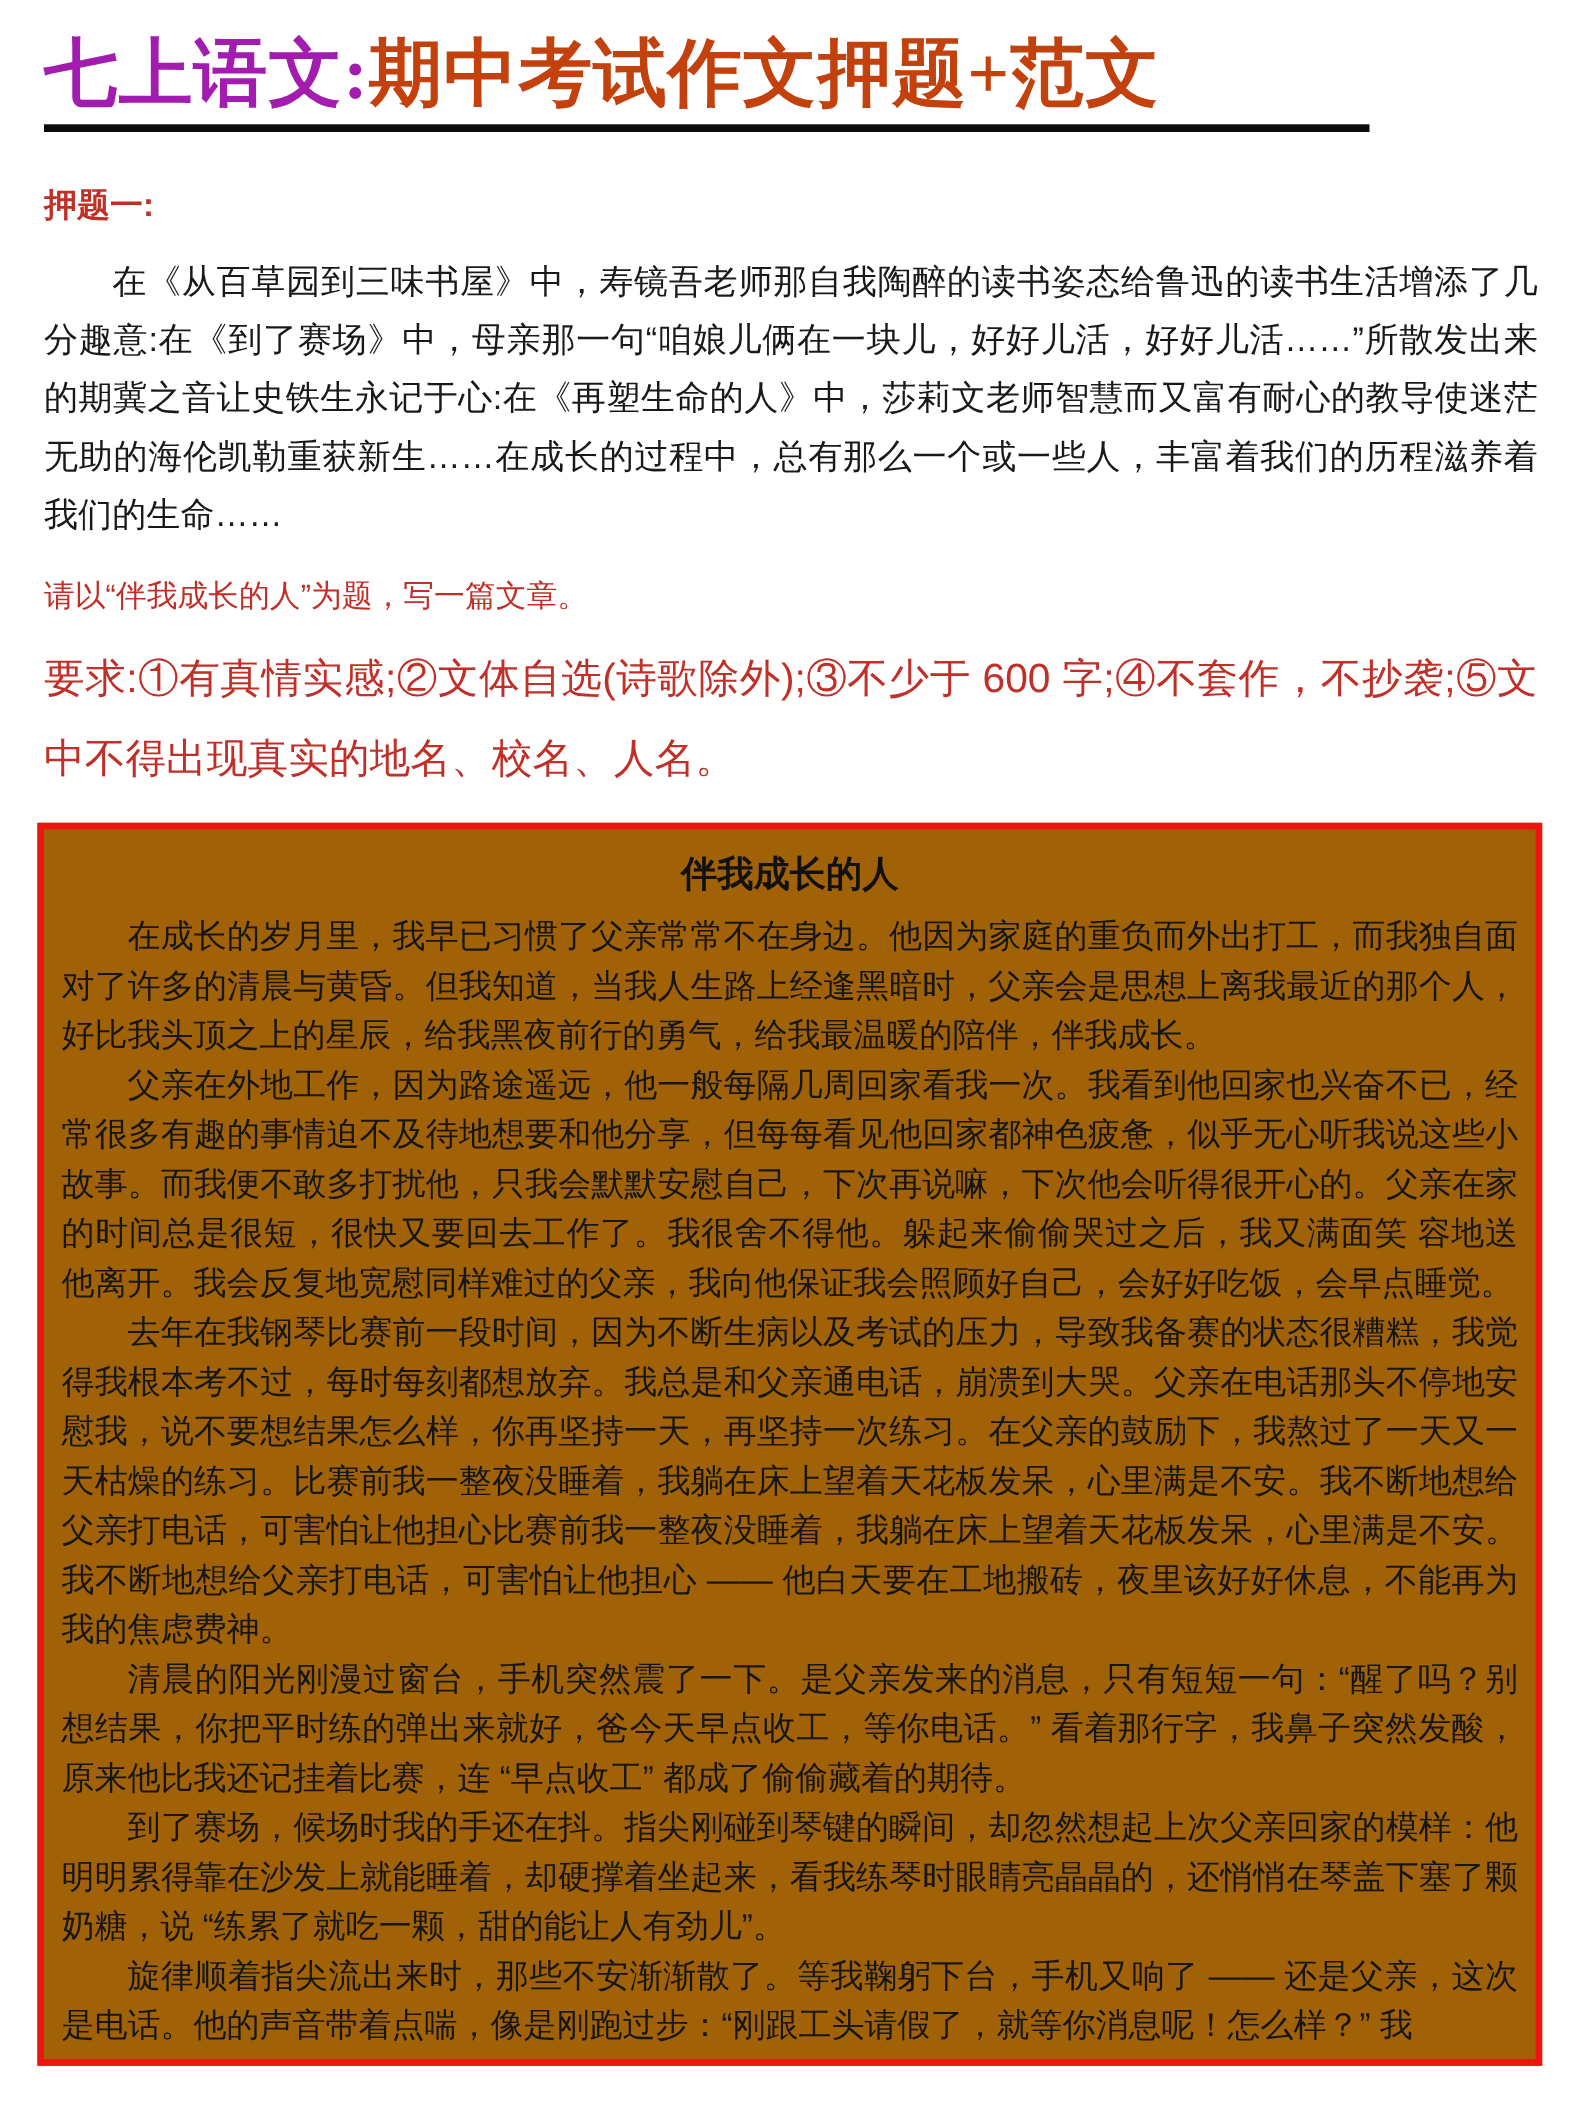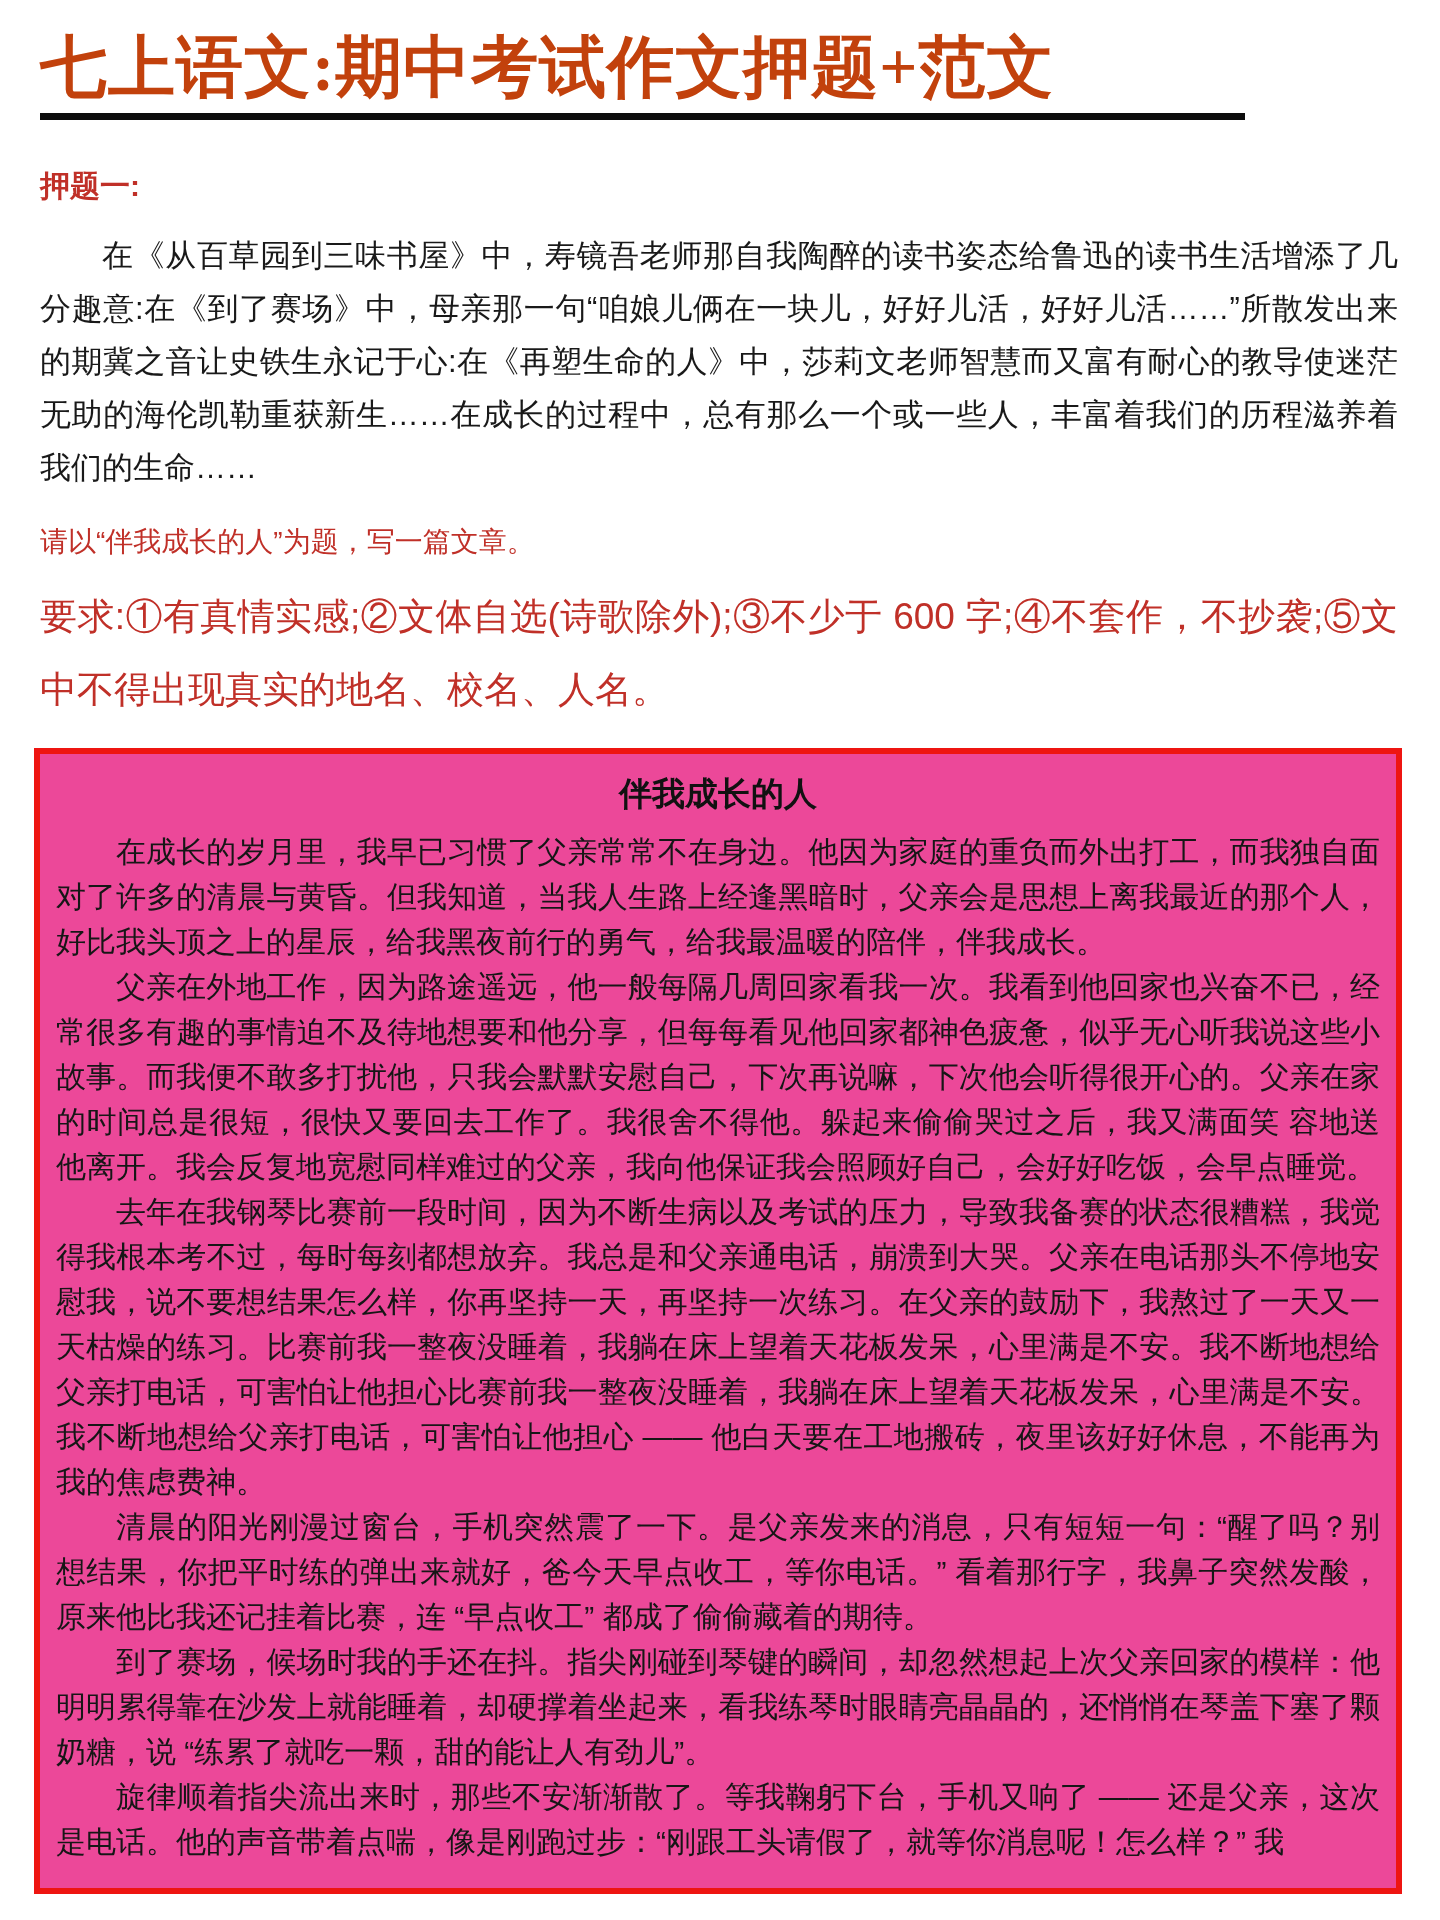--- a/index.html
+++ b/index.html
@@ -15,21 +15,21 @@
   
   .doc-title{
     margin:24px 40px 0 40px;
     font-family:"Liberation Serif",serif;
     font-weight:900;
     font-size:67px;
     line-height:1.3;
     letter-spacing:1px;
     white-space:nowrap;
   }
-  .doc-title .t-black{color:#c2410c;}
+  .doc-title .t-black{color:#a21caf;}
   .doc-title .t-red{color:#c2410c;font-family:Liberation Serif, serif;}
   .title-underline{
     margin:2px 0 0 40px;
     width:1205px;height:7px;
     background:#0d0d0d;
   }
 
   
   .prompt-label{
     margin:46px 40px 5px 40px;
@@ -60,22 +60,22 @@
     color:#c03028;
     font-size:37px;
     line-height:73px;
     text-align:justify;
   }
 
   
   .essay-box{
     margin:22px 38px 0 34px;
     border:6px solid #ee1511;
-    padding:12px 16px 24px 16px;
-    background:#ec4899;
+    padding:12px 16px 8px 16px;
+    background:#a16207;
   }
   .essay-title{
     text-align:center;
     font-size:33px;
     font-weight:700;
     color:#111111;
     margin:6px 0 12px 0;
   }
   .essay-para{
     margin:0;

